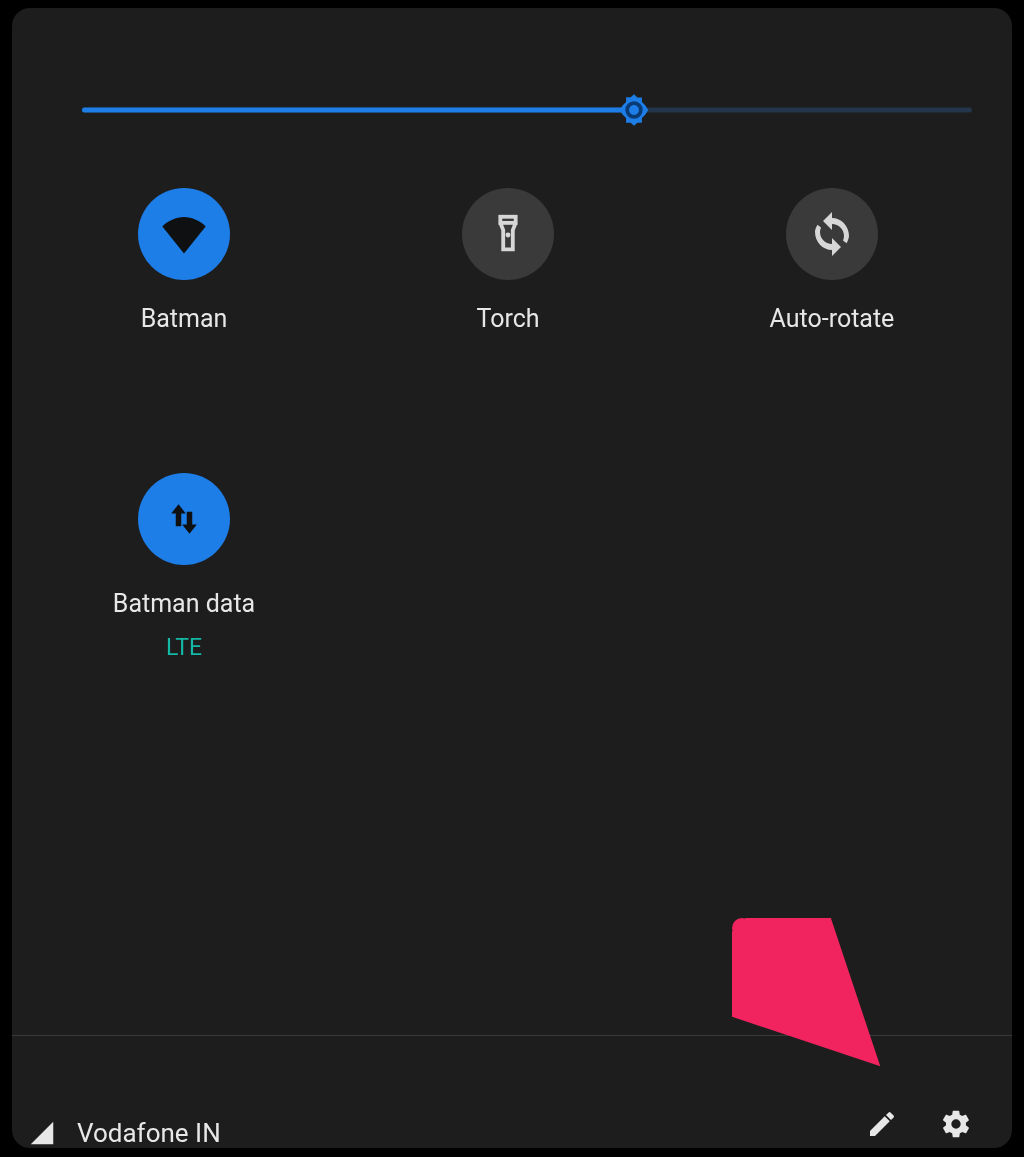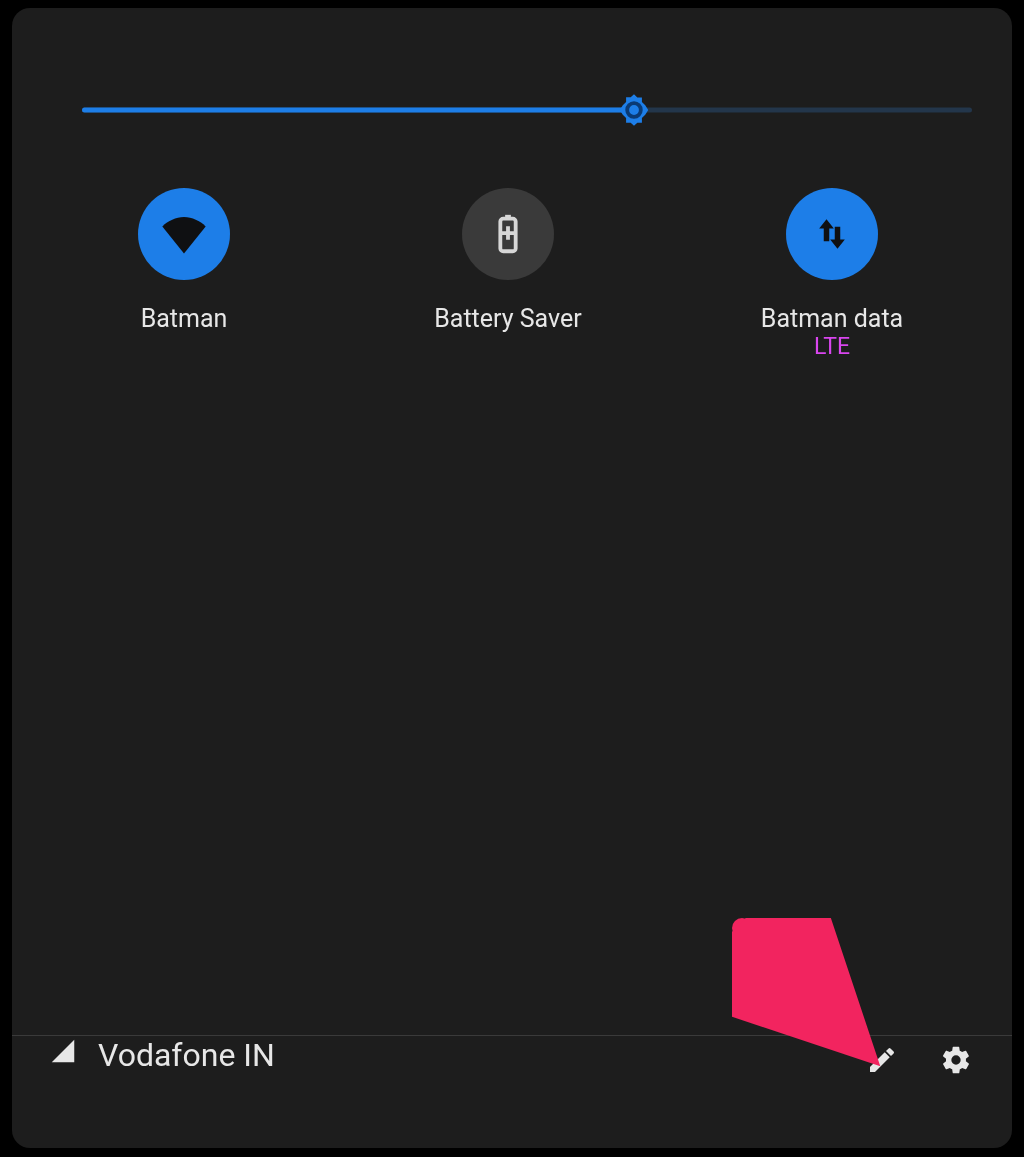--- a/index.html
+++ b/index.html
@@ -74,43 +74,43 @@
   }
   .tile-circle.active { background: #1d7ee8; }
   .tile-label {
     margin-top: 24px;
     color: #e7e7e7;
     font-size: 25px;
     font-weight: 400;
     text-align: center;
   }
   .tile-sub {
-    margin-top: 0;
-    color: #d946ef;
+    margin-top: 16px;
+    color: #14b8a6;
     font-size: 23px;
     text-align: center;
   }
   
   .divider {
     position: absolute;
     bottom: 112px;
     left: 0; right: 0;
     height: 1px;
     background: #3a3a3a;
   }
   .footer {
     position: absolute;
     bottom: 0;
     left: 0; right: 0;
     height: 112px;
     display: flex;
-    align-items: flex-start;
-    padding: 0 32px 0 36px;
+    align-items: flex-end;
+    padding: 0 32px 0 15px;
     color: #e7e7e7;
-    font-size: 32px;
+    font-size: 26px;
   }
   .footer .carrier-icon {
     margin-right: 20px;
   }
   .footer-spacer { flex: 1; }
   .footer-btn {
     width: 48px; height: 48px;
     display:flex;align-items:center;justify-content:center;
     margin-left: 26px;
     cursor:pointer;
@@ -159,32 +159,41 @@
       <div class="tile-circle active">
         <svg class="icon-svg" viewBox="0 0 24 24" width="52" height="52">
           <path fill="#0f1012" d="M12 21 2 8.5C4.7 6 8.2 4.2 12 4.2S19.3 6 22 8.5L12 21z"></path>
         </svg>
       </div>
       <div class="tile-label">Batman</div>
     </div>
 
 
 
-
-
     <div class="tile">
       <div class="tile-circle">
         <svg class="icon-svg" viewBox="0 0 24 24" width="46" height="46">
-          <rect x="8" y="4" width="8" height="17" rx="1.5" fill="none" stroke="#d7d7d7" stroke-width="2"></rect>
-          <rect x="10.5" y="2" width="3" height="2.5" fill="#d7d7d7"></rect>
-          <path d="M12 8v7M8.7 11.5h6.6" stroke="#d7d7d7" stroke-width="2"></path>
-        </svg>
-      </div>
-      <div class="tile-label">Battery Saver</div>
-    </div>
+          <rect x="8" y="3" width="8" height="3.2" fill="none" stroke="#d7d7d7" stroke-width="2"></rect>
+          <path fill="none" stroke="#d7d7d7" stroke-width="2" d="M8 6.2 9.5 10v10h5V10L16 6.2"></path>
+          <circle cx="12" cy="12.5" r="1.3" fill="#d7d7d7"></circle>
+        </svg>
+      </div>
+      <div class="tile-label">Torch</div>
+    </div>
+
+    <div class="tile">
+      <div class="tile-circle">
+        <svg class="icon-svg" viewBox="0 0 24 24" width="48" height="48">
+          <path fill="#d7d7d7" d="M12 4V1L7.5 5.5 12 10V7c3.3 0 6 2.7 6 6 0 .8-.2 1.6-.5 2.3l1.8 1.3C20 15.3 20.5 14 20.5 13 20.5 8 16.7 4 12 4z"></path>
+          <path fill="#d7d7d7" d="M12 20v3l4.5-4.5L12 14v3c-3.3 0-6-2.7-6-6 0-.8.2-1.6.5-2.3L4.7 7.4C4 8.7 3.5 10 3.5 11 3.5 16 7.3 20 12 20z"></path>
+        </svg>
+      </div>
+      <div class="tile-label">Auto-rotate</div>
+    </div>
+
 
     <div class="tile">
       <div class="tile-circle active">
         <svg class="icon-svg" viewBox="0 0 24 24" width="44" height="44">
           <path fill="#0f1012" d="M9 4l4 5h-2.5v7h-3V9H5l4-5z"></path>
           <path fill="#0f1012" d="M15 20l-4-5h2.5V8h3v7H19l-4 5z"></path>
         </svg>
       </div>
       <div class="tile-label">Batman data</div>
       <div class="tile-sub">LTE</div>

